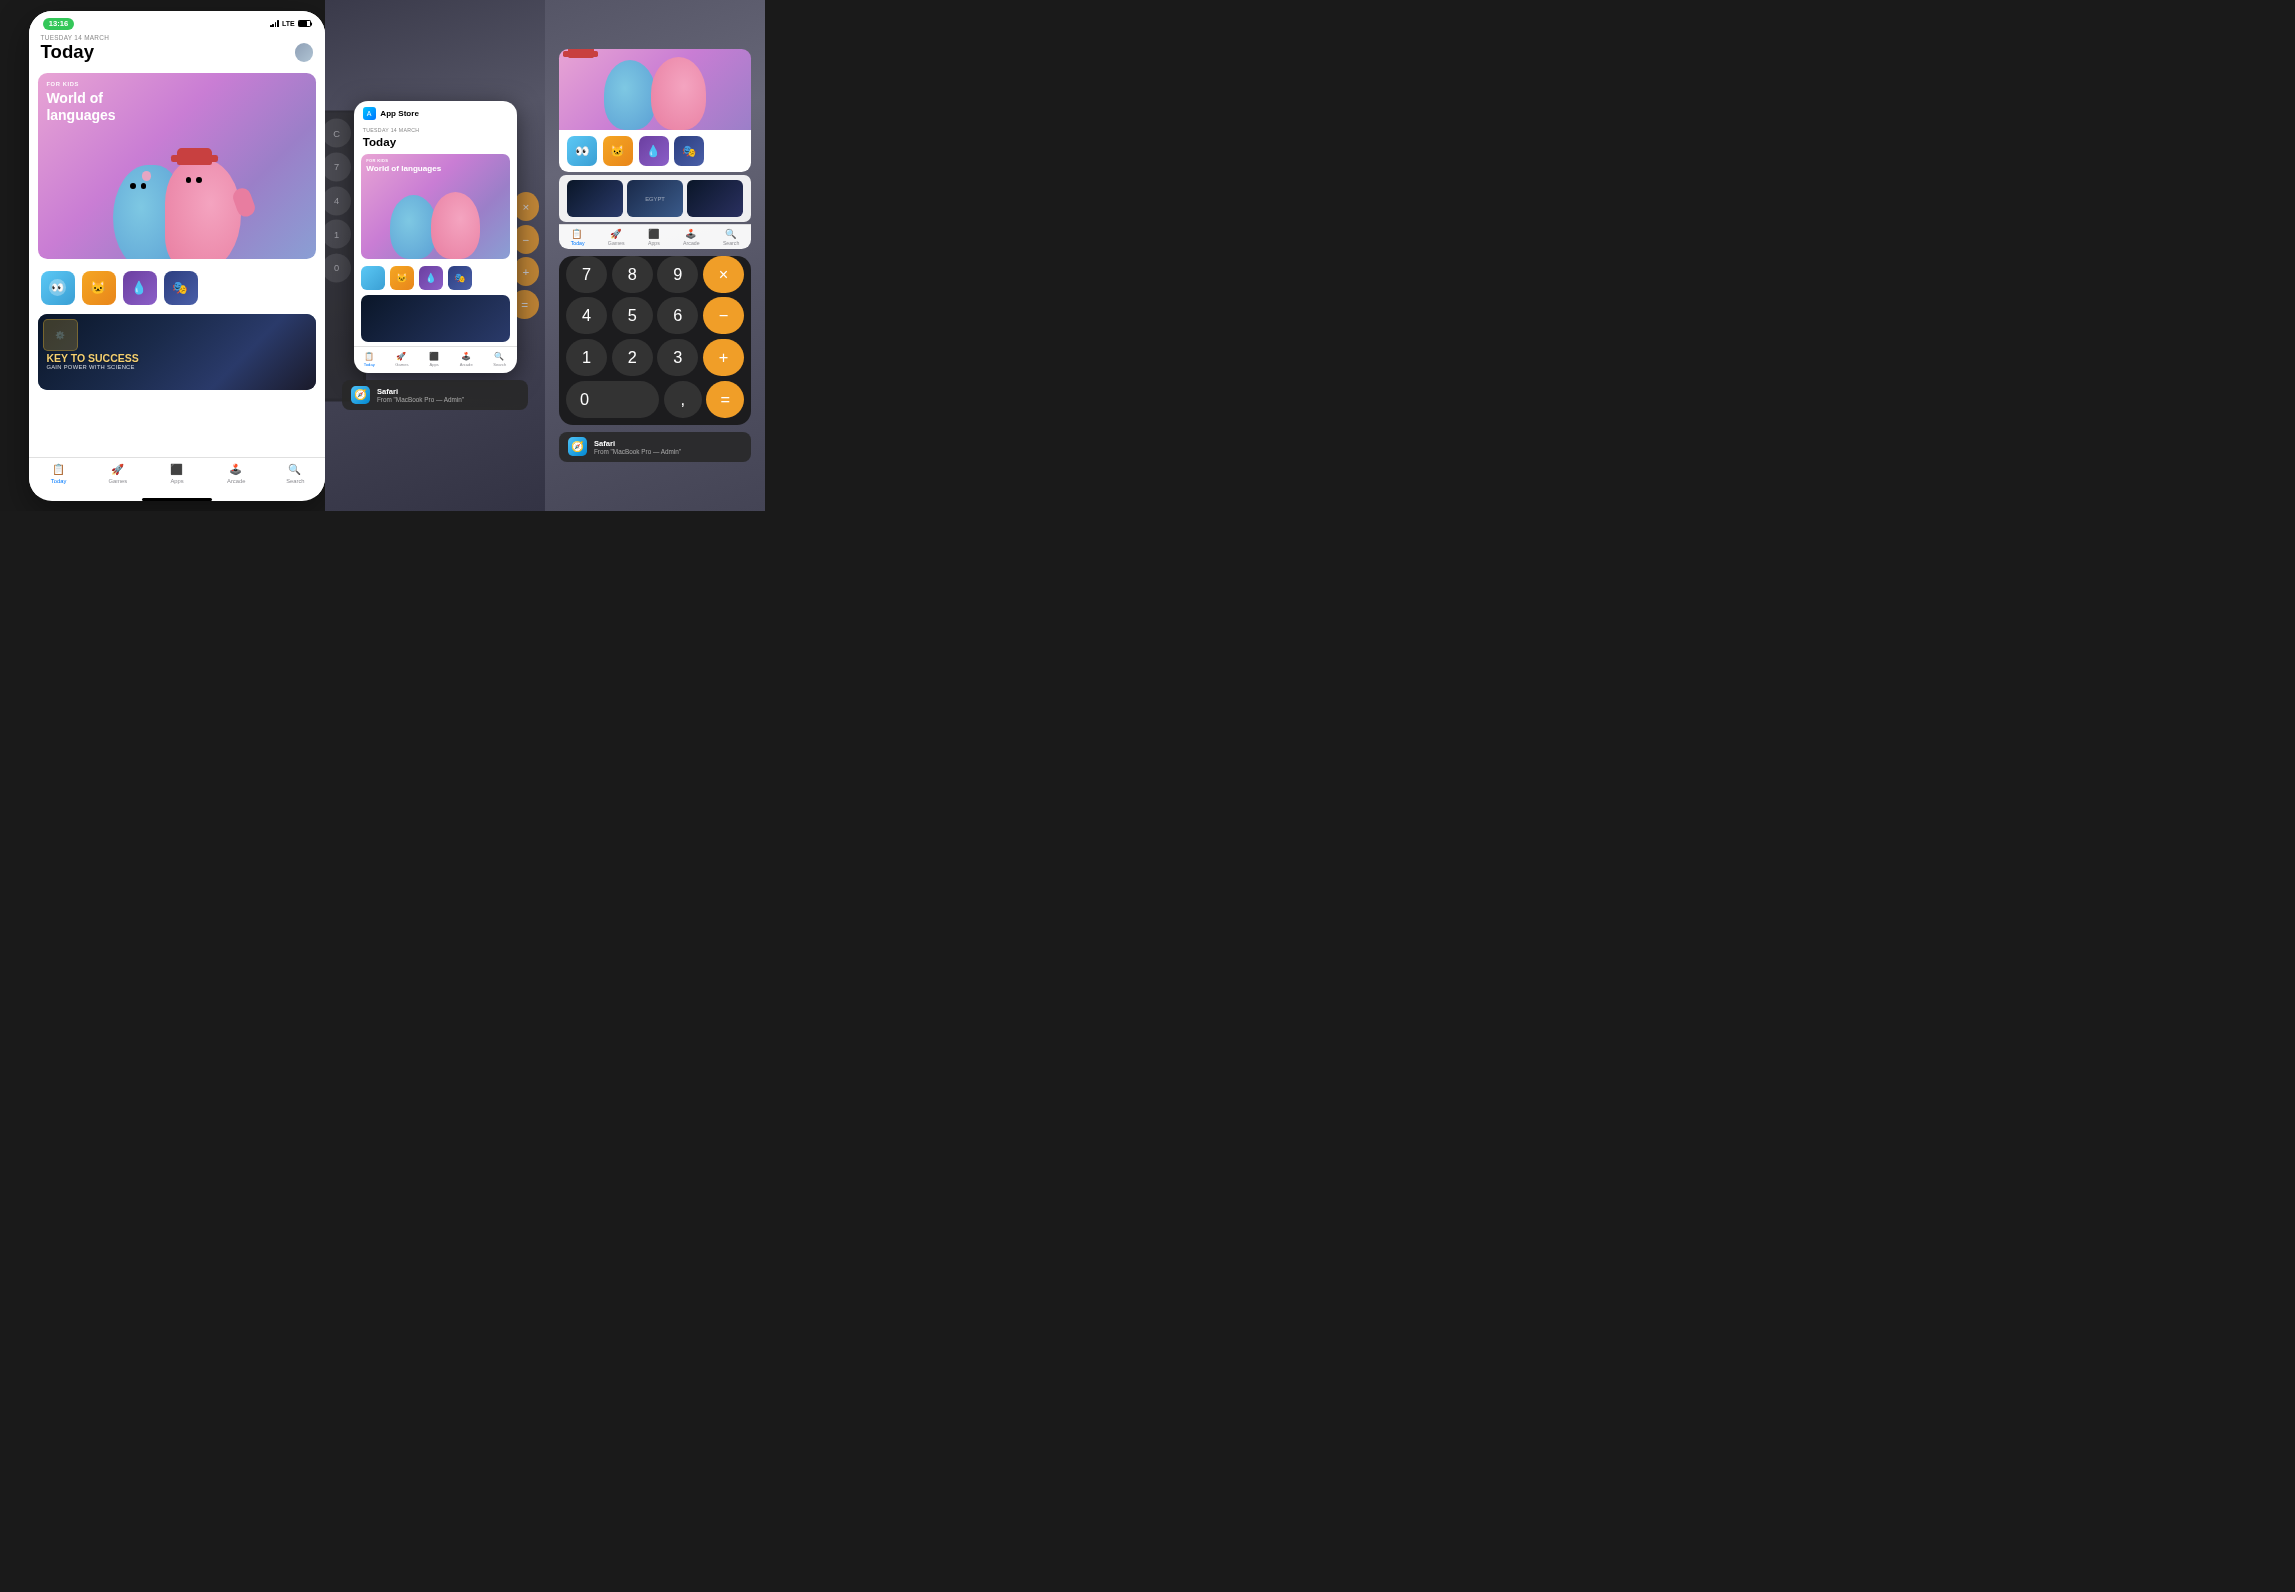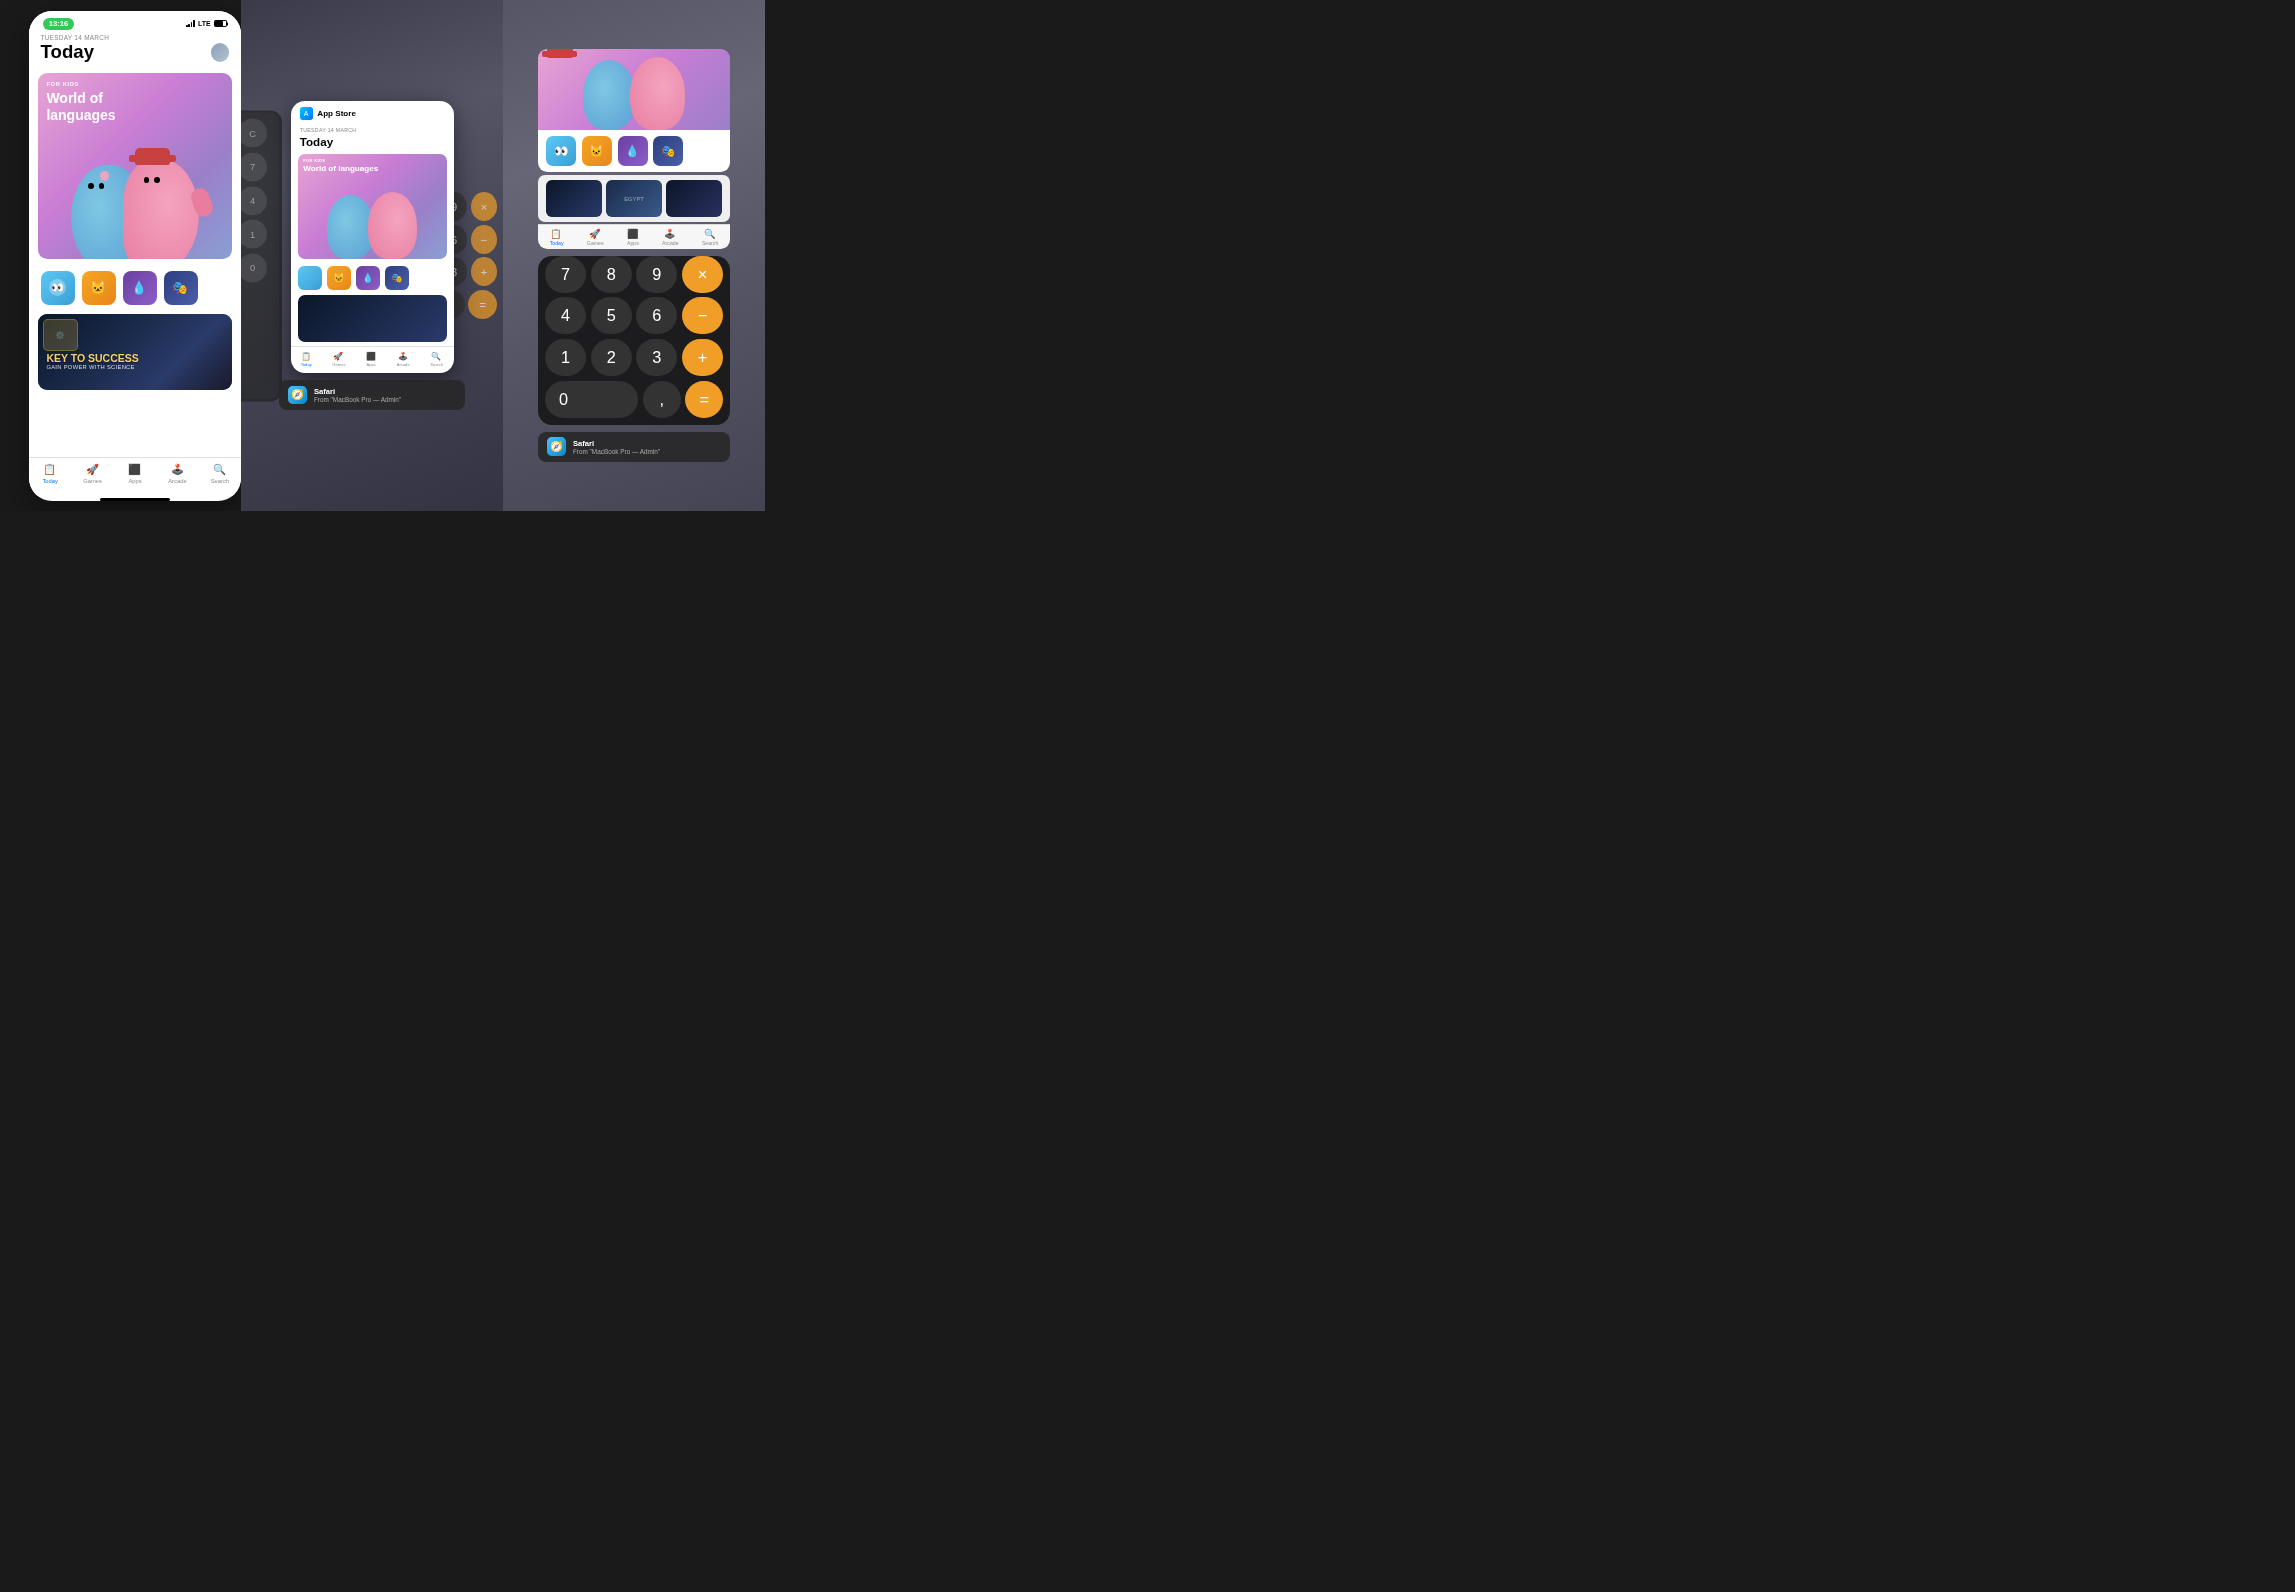--- a/index.html
+++ b/index.html
@@ -9,21 +9,21 @@
       background: #1a1a1a;
       display: flex;
       flex-direction: row;
       align-items: stretch;
       font-family: -apple-system, 'SF Pro Display', 'Helvetica Neue', Arial, sans-serif;
       overflow: hidden;
     }
 
     
     .phone1 {
-      width: 212px;
+      width: 296px;
       background: #fff;
       border-radius: 23px;
       margin: 10.5px 0 10.5px 29px;
       overflow: hidden;
       display: flex;
       flex-direction: column;
       box-shadow: 0 11.6px 35px rgba(0,0,0,0.4);
       flex-shrink: 0;
     }
 

